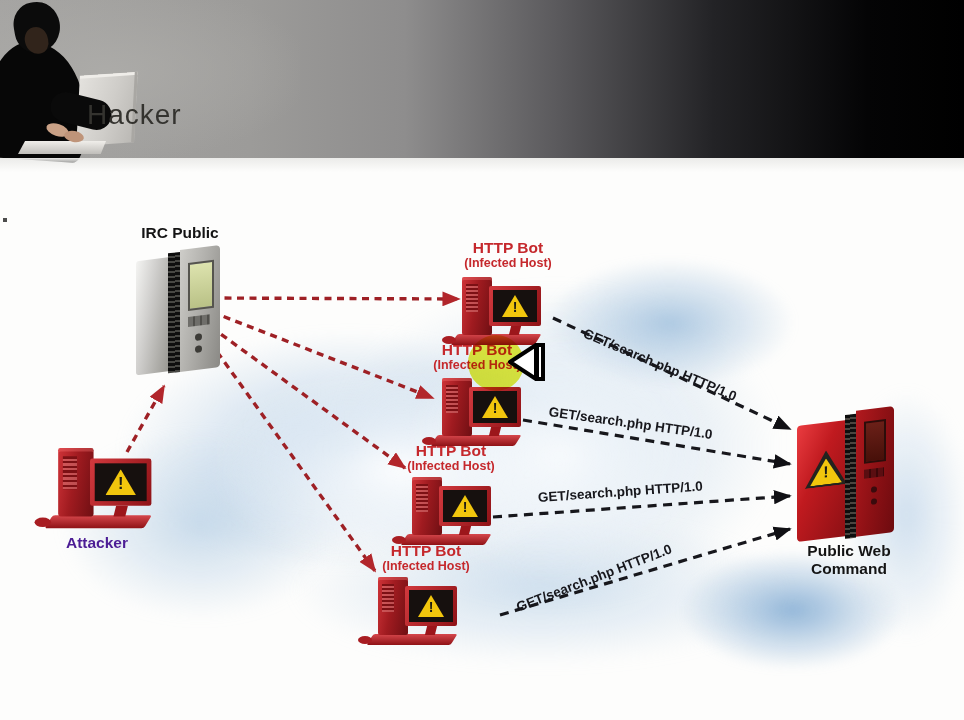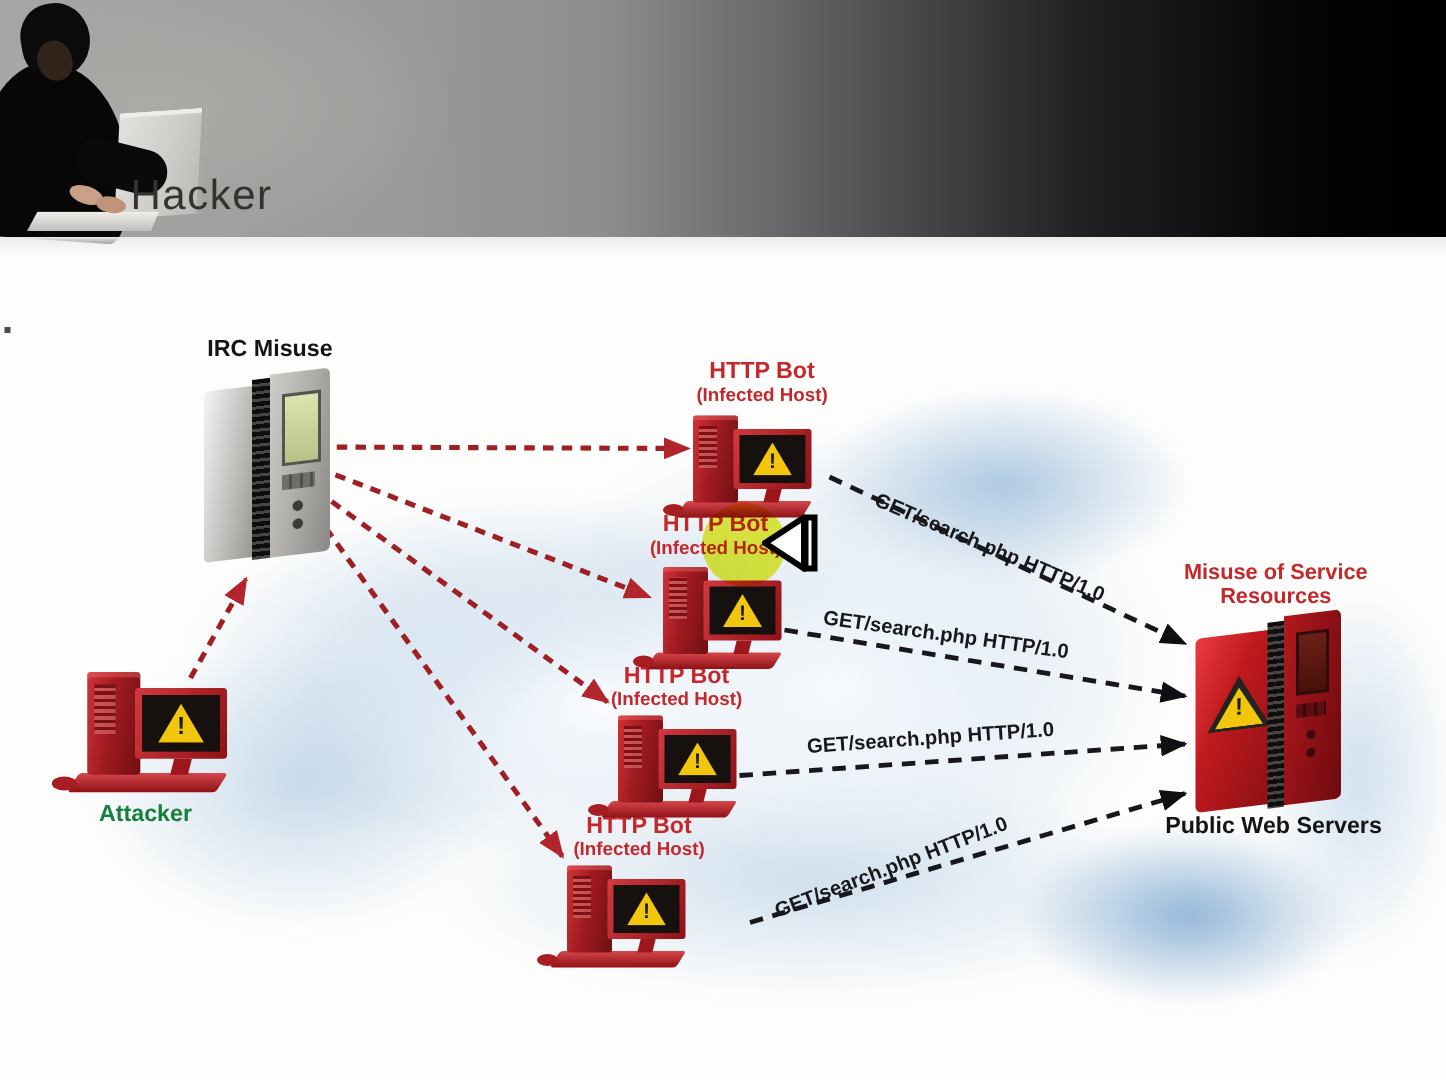--- a/index.html
+++ b/index.html
@@ -17,21 +17,21 @@
   .hk-bg{left:0;top:0;width:300px;height:158px;background:radial-gradient(ellipse at 35% 45%,rgba(172,171,168,.95),rgba(172,171,168,0) 75%);}
   .hk-head{left:14px;top:2px;width:46px;height:50px;background:#0b0b0b;border-radius:48% 52% 55% 45%;transform:rotate(-10deg);}
   .hk-face{left:25px;top:27px;width:23px;height:27px;background:#31241b;border-radius:50% 50% 45% 55%;transform:rotate(-14deg);}
   .hk-body{left:-14px;top:42px;width:100px;height:118px;background:#070707;border-radius:45% 60% 10% 15% / 60% 70% 15% 15%;transform:rotate(4deg);}
   .hk-arm{left:50px;top:96px;width:62px;height:30px;background:#0a0a0a;border-radius:16px;transform:rotate(14deg);}
   .hk-screen{left:78px;top:74px;width:58px;height:70px;background:linear-gradient(105deg,#e4e2de 0%,#cfcdc9 55%,#b9b7b3 100%);transform:rotate(-4deg) skewX(-7deg);box-shadow:inset -3px 0 0 #a9a7a3, inset 0 3px 0 #efede9;}
   .hk-base{left:18px;top:141px;width:88px;height:13px;background:linear-gradient(#f0eeea,#c0beba);clip-path:polygon(8% 0,100% 0,94% 100%,0 100%);}
   .hk-hand1{left:46px;top:124px;width:23px;height:12px;background:#c9a186;border-radius:50%;transform:rotate(18deg);}
   .hk-hand2{left:64px;top:131px;width:20px;height:11px;background:#bf9479;border-radius:50%;transform:rotate(10deg);}
   .hacker-caption{
-    position:absolute;left:87px;top:99px;font-size:28px;color:#34332f;letter-spacing:1px;margin-top:15px;
+    position:absolute;left:87px;top:99px;font-size:28px;color:#34332f;letter-spacing:1px;
   }
   .title{
     position:absolute;right:4px;top:24px;text-align:right;color:#ffffff;
     font-size:31px;font-weight:bold;line-height:44px;text-shadow:0 2px 3px rgba(0,0,0,.55);
   }
   .band{position:absolute;left:0;top:158px;width:964px;height:14px;background:linear-gradient(#ebebe9,rgba(253,253,251,0));}
   .speck{position:absolute;left:3px;top:218px;width:4px;height:4px;background:#4c4c4c;}
 
   
   .cloud{position:absolute;border-radius:50%;pointer-events:none;z-index:1;}
@@ -54,21 +54,21 @@
   .lbl{position:absolute;font-weight:bold;text-align:center;z-index:3;}
   .irc-label{left:130px;top:224px;width:100px;font-size:15.5px;color:#141414;}
   .bot-label{width:150px;color:#c5282c;line-height:1.08;}
   .bot-title{font-size:15.5px;}
   .bot-sub{font-size:12.5px;}
   .bl1{left:433px;top:240px;}
   .bl2{left:402px;top:342px;}
   .bl3{left:376px;top:443px;}
   .bl4{left:351px;top:543px;}
   .attk-cmd{left:40px;top:393px;width:110px;color:#c5282c;font-size:15px;line-height:1.15;}
-  .attk-label{left:42px;top:534px;width:110px;font-size:15.5px;color:#15803d;}
+  .attk-label{left:42px;top:534px;width:110px;font-size:15.5px;color:#4c1d95;}
   .ws-top{left:778px;top:374px;width:145px;color:#c5282c;font-size:14.5px;line-height:1.12;}
   .ws-bottom{left:773px;top:542px;width:152px;font-size:15.5px;color:#141414;}
   .req{position:absolute;font-weight:bold;font-size:13.5px;color:#17171c;white-space:nowrap;transform-origin:left center;z-index:3;}
   .r1{left:584px;top:325px;transform:rotate(23deg);}
   .r2{left:549px;top:404px;transform:rotate(8deg);}
   .r3{left:538px;top:490px;transform:rotate(-4deg);}
   .r4{left:517px;top:600px;transform:rotate(-21deg);}
 
   
   .pc{position:absolute;width:100px;height:72px;z-index:4;}
@@ -164,21 +164,21 @@
     <path class="rline" d="M212 298 L459 299" marker-end="url(#ar)"></path>
     <path class="rline" d="M212 312 L433 398" marker-end="url(#ar)"></path>
     <path class="rline" d="M211 327 L405 468" marker-end="url(#ar)"></path>
     <path class="rline" d="M210 342 L375 571" marker-end="url(#ar)"></path>
     <path class="kline" d="M553 318 L790 429" marker-end="url(#ak)"></path>
     <path class="kline" d="M523 420 L790 464" marker-end="url(#ak)"></path>
     <path class="kline" d="M493 517 L790 496" marker-end="url(#ak)"></path>
     <path class="kline" d="M500 615 L790 529" marker-end="url(#ak)"></path>
   </svg>
 
-  <div class="lbl irc-label">IRC Misuse</div>
+  <div class="lbl irc-label">IRC Public</div>
   <div class="irc-server">
     <div class="skew">
       <div class="irc-side"></div>
       <div class="irc-stripe"></div>
       <div class="irc-front">
         <div class="skew" style="transform:none;">
           <div class="irc-lcd"></div>
           <div class="irc-keys"></div>
           <div class="irc-dot irc-d1"></div>
           <div class="irc-dot irc-d2"></div>
@@ -257,43 +257,39 @@
     <div class="pc-mouse"></div>
     <div class="pc-tower"></div>
     <div class="pc-stand"></div>
     <div class="pc-monitor">
       <div class="pc-screen">
         <div class="warn"></div>
       </div>
     </div>
   </div>
 
-  <div class="lbl ws-top">
-    <div>Misuse of Service</div>
-    <div>Resources</div>
-  </div>
   <div class="web-server">
     <div class="skew">
       <div class="ws-side"></div>
       <div class="ws-warn-border"></div>
       <div class="ws-stripe"></div>
       <div class="ws-front">
         <div class="skew" style="transform:none;">
           <div class="ws-screen"></div>
           <div class="ws-keys"></div>
           <div class="ws-dot ws-d1"></div>
           <div class="ws-dot ws-d2"></div>
         </div>
       </div>
       <div class="ws-warn">
         <div class="warn"></div>
       </div>
     </div>
   </div>
-  <div class="lbl ws-bottom">Public Web Servers</div>
+  <div class="lbl ws-bottom">Public Web Command</div>
 
   <div class="req r1">GET/search.php HTTP/1.0</div>
   <div class="req r2">GET/search.php HTTP/1.0</div>
   <div class="req r3">GET/search.php HTTP/1.0</div>
   <div class="req r4">GET/search.php HTTP/1.0</div>
 
   <div class="hl-circle"></div>
   <svg class="media-icon" width="44" height="44" viewBox="0 0 44 44">
     <polygon points="34,5 8,22 34,39" fill="#ffffff" stroke="#000000" stroke-width="4" stroke-linejoin="round"></polygon>
     <rect x="35" y="5" width="6" height="34" fill="#ffffff" stroke="#000000" stroke-width="4"></rect>

